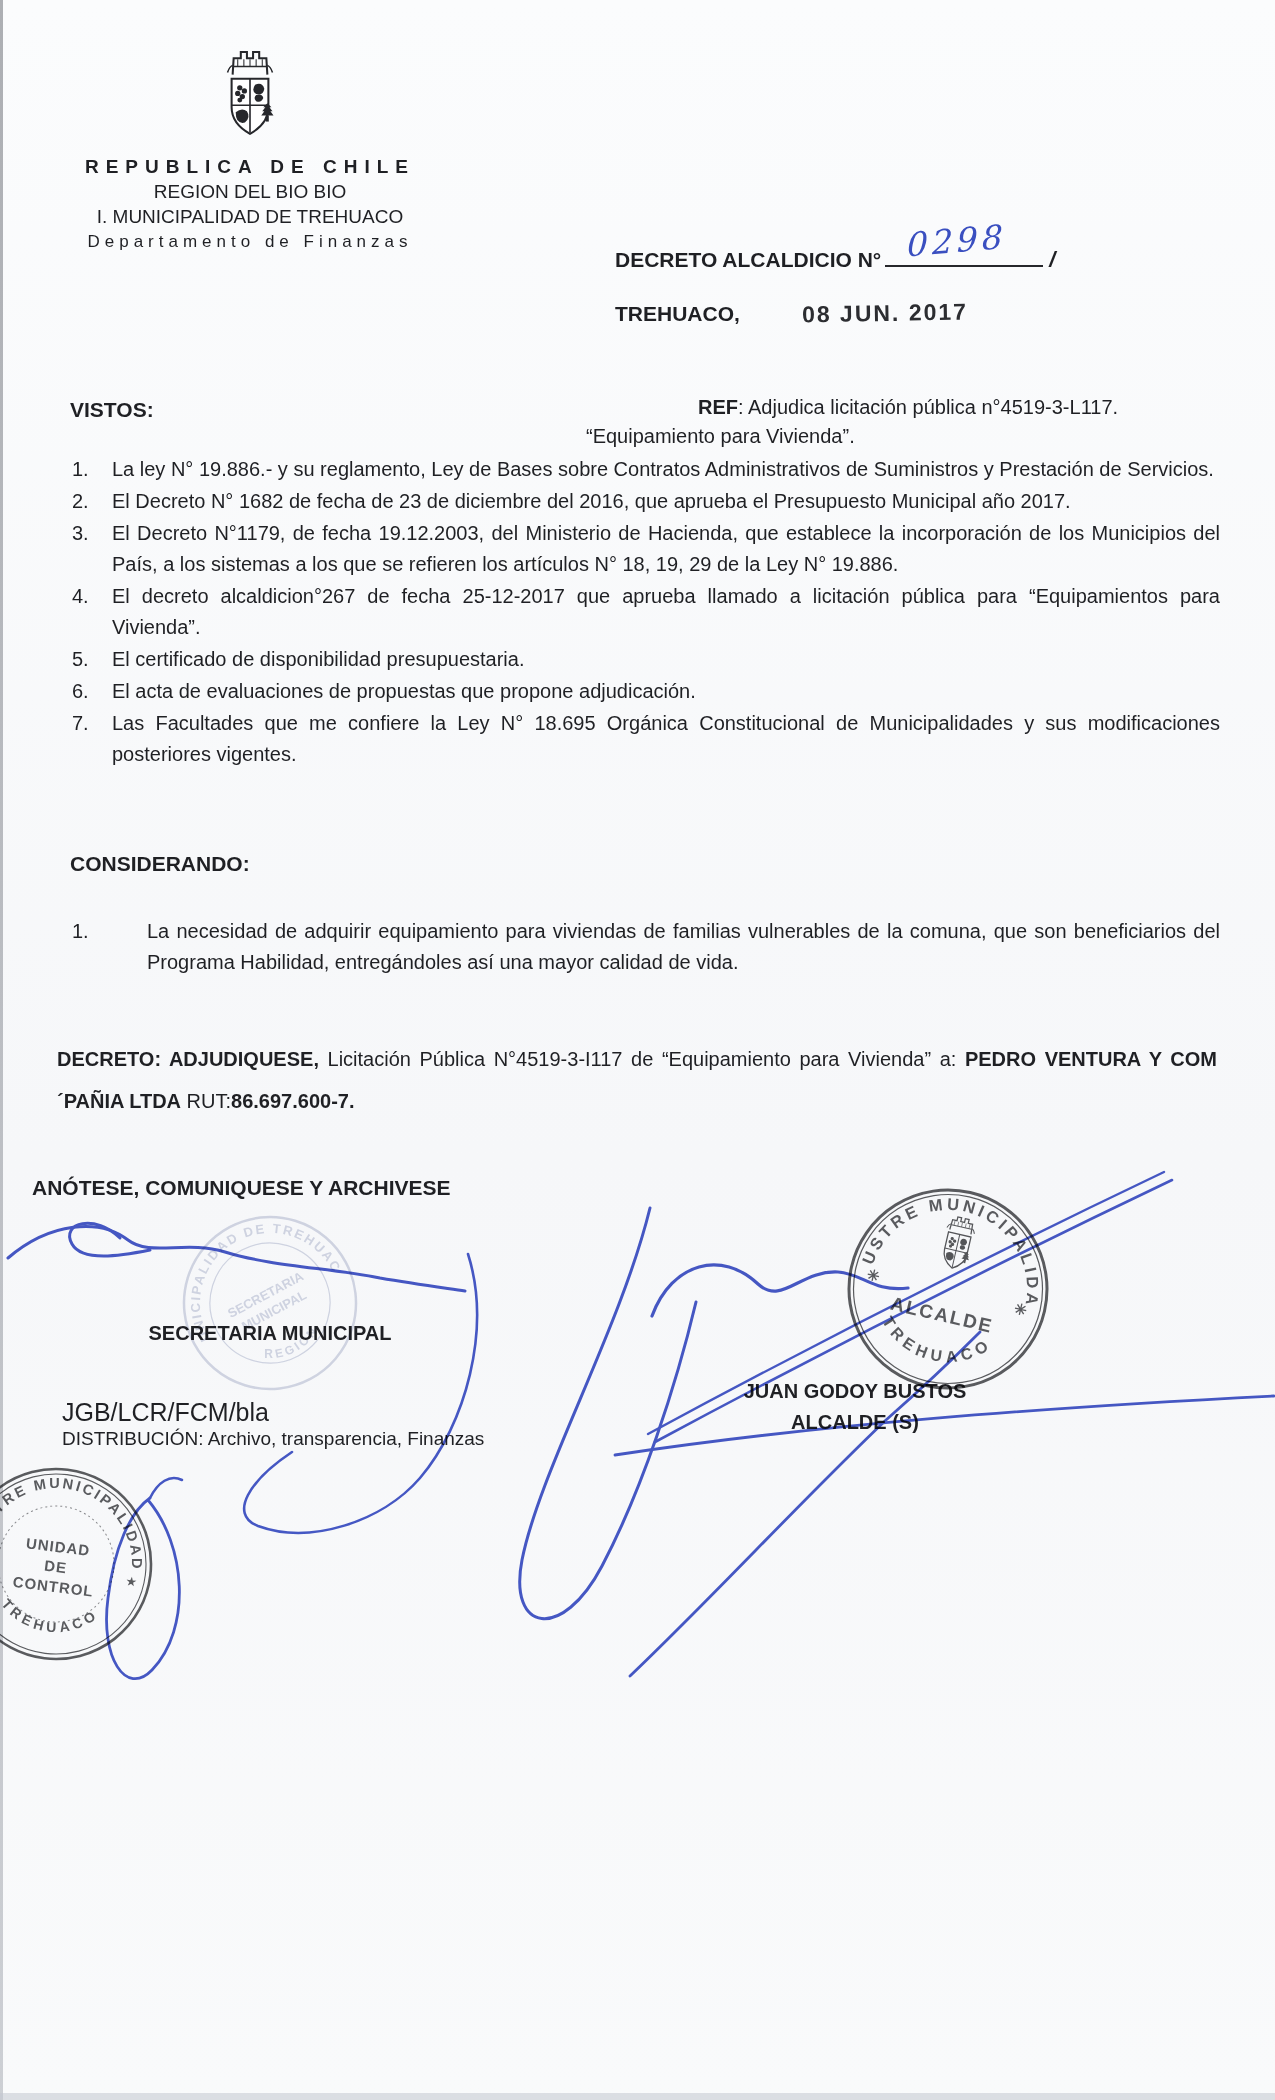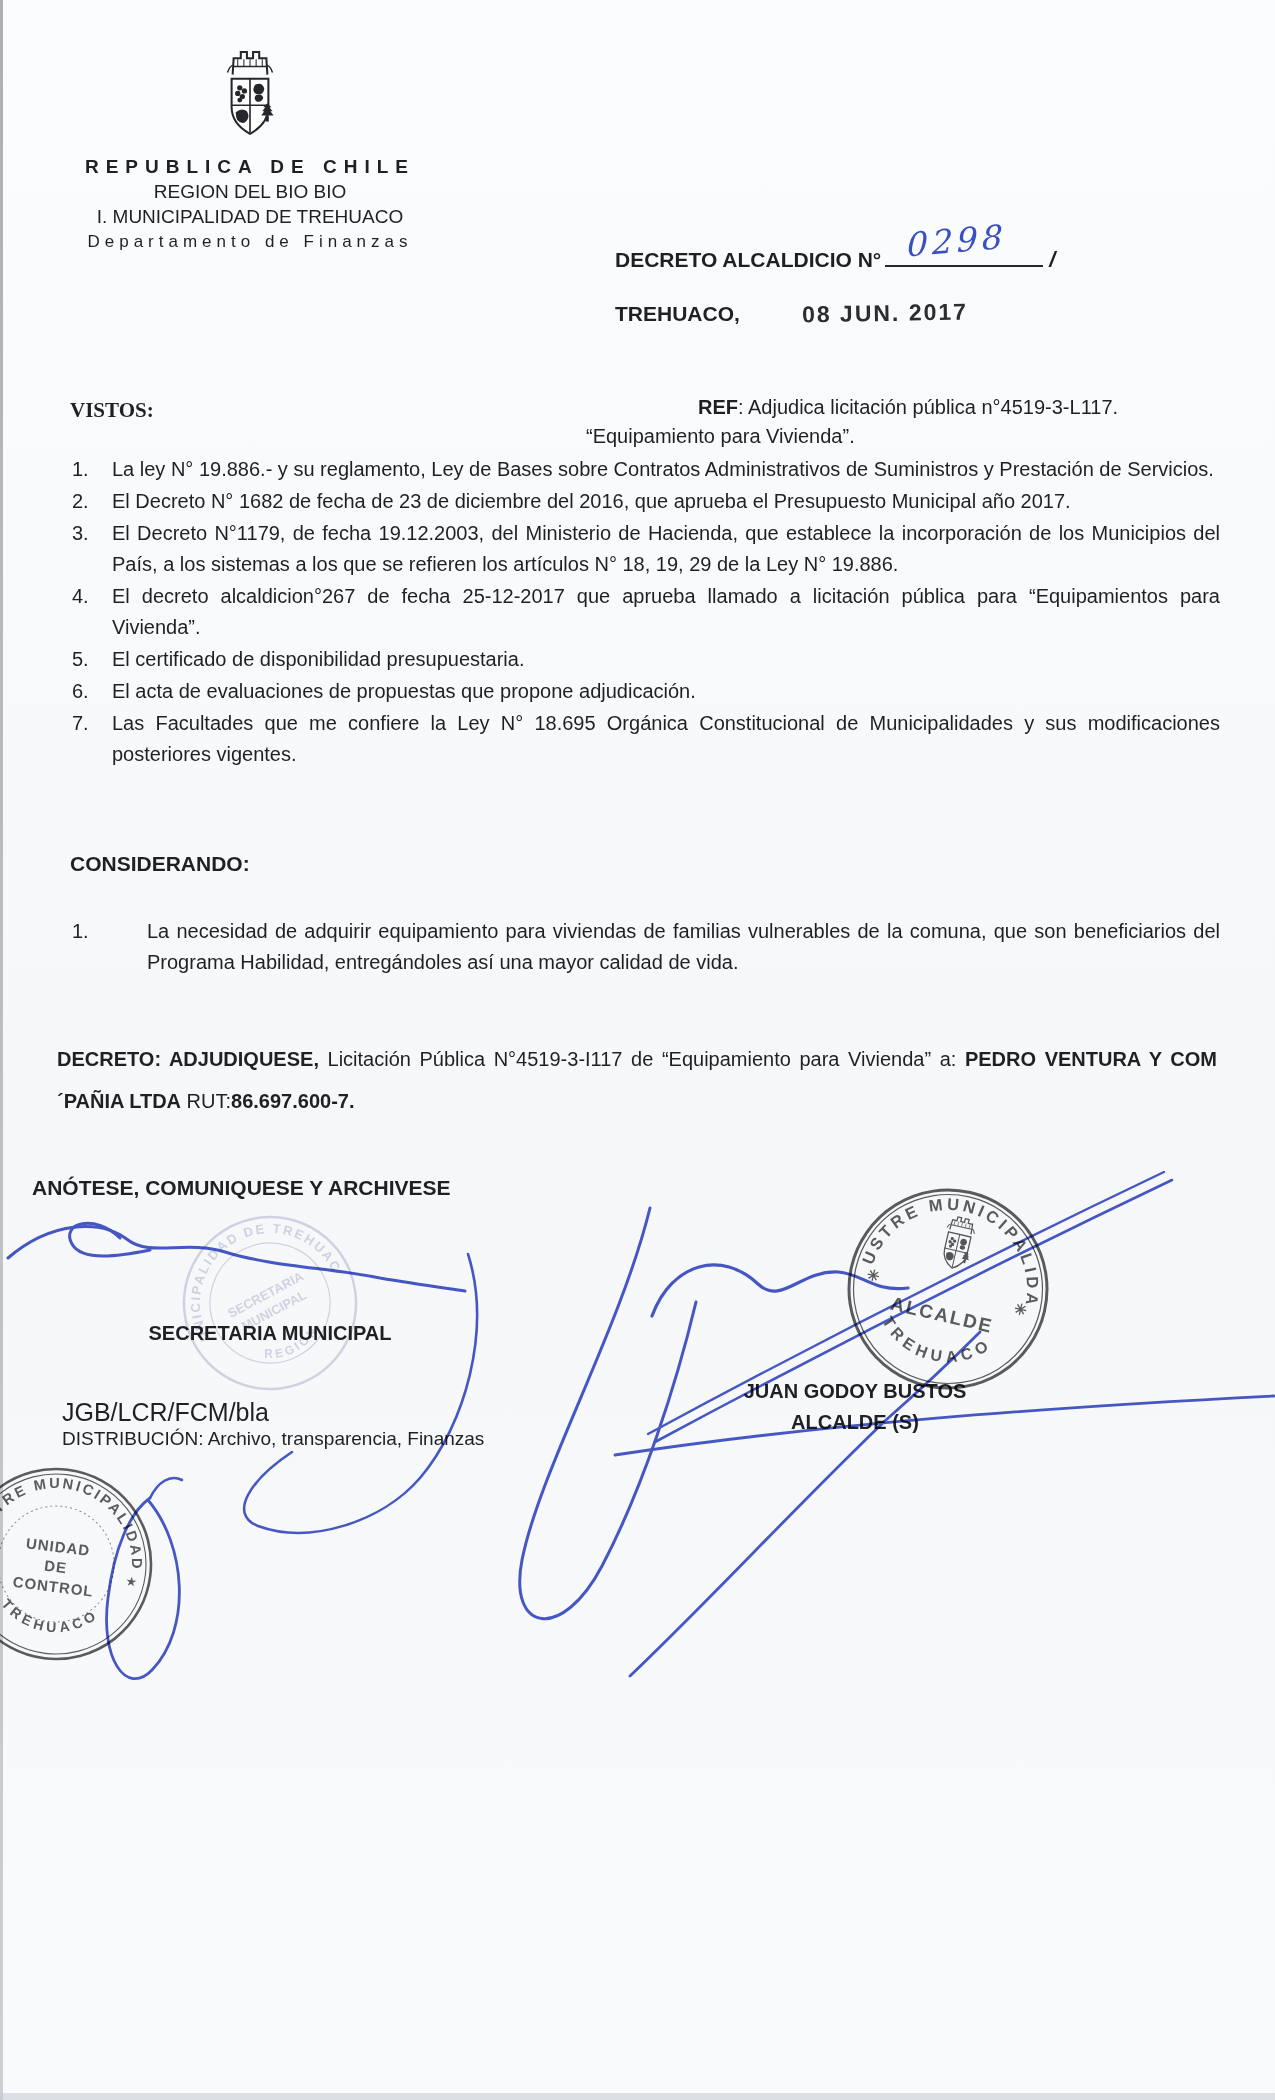--- a/index.html
+++ b/index.html
@@ -38,21 +38,21 @@
   .place{font-weight:bold;}
   .datestamp{display:inline-block;margin-left:62px;color:#2c2d31;
     font-weight:bold;font-size:23px;letter-spacing:2px;transform:rotate(-1deg);}
 
   
   .ref{position:absolute;left:586px;top:352px;width:600px;font-size:20px;line-height:29px;}
   .ref-line1{padding-left:112px;margin-top:41px;}
   .b{font-weight:bold;}
 
   
-  .vistos-h{position:absolute;left:70px;top:398px;font-size:21px;font-weight:bold;font-family:Liberation Serif, serif;}
+  .vistos-h{position:absolute;left:70px;top:398px;font-size:21px;font-weight:bold;}
   .list{position:absolute;font-size:20px;line-height:31px;text-align:justify;}
   .vistos-list{left:72px;top:454px;width:1148px;}
   .cons-list{left:72px;top:916px;width:1148px;}
   .li{display:flex;margin-bottom:1px;}
   .li .num{flex:0 0 40px;}
   .li .txt{flex:1;}
   .cons .num{flex:0 0 75px;}
   .considerando-h{position:absolute;left:70px;top:852px;font-size:21px;font-weight:bold;}
 
   .decreto{position:absolute;left:57px;top:1038px;width:1160px;

